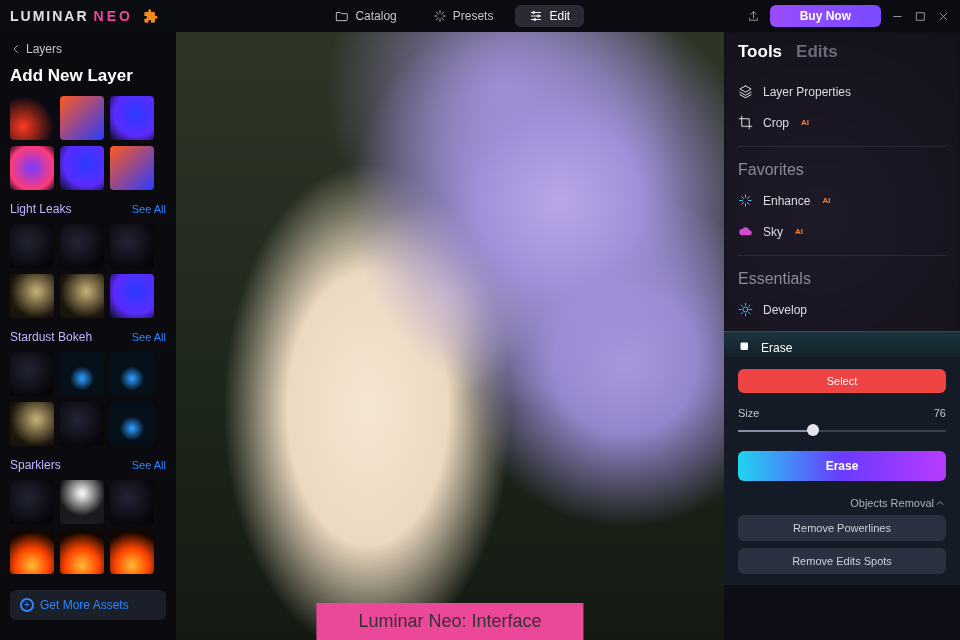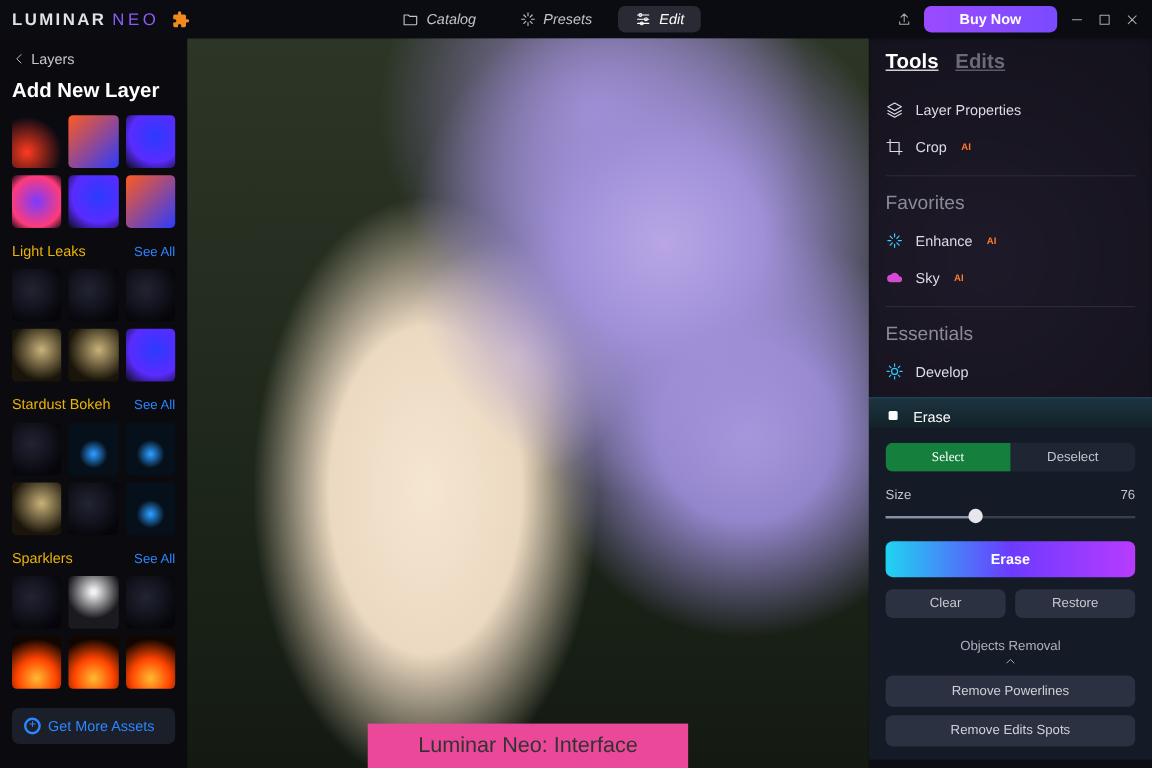--- a/index.html
+++ b/index.html
@@ -20,58 +20,57 @@
   align-items: center;
   padding: 0 10px;
   background: #0b0b12;
 }
 .brand {
   display: flex;
   align-items: center;
   flex: 0 0 auto;
 }
 .brand-text { font-weight: 700; letter-spacing: 2px; font-size: 14px; }
-.brand-neo { color: #8b5cf6; font-weight: 400; letter-spacing: 3px; font-size: 14px; margin-left: 5px; }
+.brand-neo { color: #ec4899; font-weight: 700; letter-spacing: 3px; font-size: 14px; margin-left: 5px; }
 .brand-puzzle { width:16px;height:16px;margin-left:10px; }
 .brand-puzzle svg path{fill:#f08a1d;}
 .top-center {
   flex: 1;
   display: flex;
   justify-content: center;
   gap: 8px;
-  font-style: italic;
 }
 .top-tab {
   display: flex; align-items: center; gap: 6px;
   padding: 4px 14px; border-radius: 6px;
   font-size: 12px; color: #c4c4cc; cursor: pointer;
 }
 .top-tab.active { background: #2a2a34; color: #fff; text-align: center; }
 .top-tab .ico { width:14px;height:14px; }
 .top-right { display:flex; align-items:center; gap:10px; }
 .buy-now {
   background: linear-gradient(90deg,#9a4bff,#7a4bff);
   color:#fff; border:none; border-radius:6px;
   padding:4px 30px; font-size:12px; font-weight:600; cursor:pointer;
 }
 .win-ico { width:13px;height:13px; color:#aaa; cursor:pointer; }
 
 
 .main { height: 608px; display:flex; }
-.left-panel { width:156px; padding: 10px 10px 0 10px; overflow:hidden; }
+.left-panel { width:176px; padding: 10px 10px 0 10px; overflow:hidden; }
 .center-panel { flex:1; position:relative; background:#000; }
 .right-panel { width:236px; padding: 10px 14px 0 14px; overflow:hidden; background: rgba(15,15,22,0.6); }
 
 
 .back-layers { display:flex; align-items:center; gap:4px; color:#c8c8d0; font-size:12px; margin-bottom:10px; cursor:pointer;}
 .add-layer-h { font-size:17px; font-weight:700; color:#fff; margin-bottom:10px; }
 .thumb-row { display:flex; gap:6px; margin-bottom:6px; }
 .thumb { width:44px; height:44px; border-radius:4px; background:#181820; cursor:pointer; }
 .section-head { display:flex; justify-content:space-between; align-items:baseline; margin:12px 0 8px; }
-.section-head .label { color:#eab308; font-size:12px; }
+.section-head .label { color:#c4b5fd; font-size:12px; }
 .section-head .see { color:#2d86ff; font-size:11px; cursor:pointer; }
 .get-more {
   display:flex; align-items:center; gap:6px;
   background:#1a1f29; border-radius:6px; padding:8px 10px;
   color:#2d86ff; font-size:12px; cursor:pointer; margin-top:16px;
 }
 .get-more .circ{width:14px;height:14px;border-radius:50%;border:2px solid #2d86ff;display:flex;align-items:center;justify-content:center;font-size:10px;line-height:1;}
 
 
 .t-red   { background: radial-gradient(circle at 30% 70%, #ff3b1f, #0a0a12 70%); }
@@ -100,54 +99,54 @@
   display:flex; align-items:center; justify-content:center; gap:22px;
   color:#6b6b78; font-size:11px;
 }
 .caption-bar {
   position:absolute; left:50%; bottom:0; transform:translateX(-50%);
   background:#ec4899; color:#333; padding:8px 42px; font-size:18px; font-weight:400;
 }
 
 
 .rp-tabs { display:flex; gap:14px; font-size:17px; font-weight:600; margin-bottom:14px; }
-.rp-tabs .tab { color:#6a6a78; cursor:pointer;text-decoration:underline; }
+.rp-tabs .tab { color:#6a6a78; cursor:pointer; }
 .rp-tabs .tab.active { color:#fff; }
 .rp-item {
   display:flex; align-items:center; gap:10px;
   padding:8px 0; font-size:12px; color:#dcdce4; cursor:pointer;
 }
 .rp-item .ai { color:#ff7a2d; font-size:8px; margin-left:2px; font-weight:700; }
 .rp-divider { border:none; border-top:1px solid #2a2a36; margin:8px 0 14px; }
 .rp-head { color:#8a8a98; font-size:16px; margin:8px 0 6px; }
 .rp-icon { width:15px; height:15px; flex:0 0 15px; }
 
 .erase-block {
   background: linear-gradient(180deg,#1c3440,#132128);
   border-top:1px solid #215062;
   margin: 6px -14px 0; padding:8px 14px 2px;
 }
 .erase-title { display:flex; align-items:center; gap:8px; font-size:12px; color:#fff; cursor:pointer;}
 .erase-body { margin:0 -14px; padding:12px 14px 4px; background:#141a26; }
 .seg { display:flex; background:#1f2633; border-radius:6px; overflow:hidden; margin-bottom:14px; }
 .seg button { flex:1; padding:6px 0; font-size:11px; color:#c4c4cc; background:transparent; border:none; cursor:pointer;}
-.seg button.active { background:#15803d; color:#fff;font-family:Liberation Serif, serif; }
+.seg button.active { background:#ef4444; color:#fff; }
 .slider-row { display:flex; align-items:center; justify-content:space-between; font-size:11px; color:#c4c4cc; margin-bottom:4px;}
 .slider-track { position:relative; height:14px; margin-bottom:14px; }
 .slider-line { position:absolute; top:50%; left:0; right:0; height:2px; background:#3a3f4e; }
 .slider-fill { position:absolute; top:50%; left:0; height:2px; background:#8a8fa8; }
 .slider-knob { position:absolute; top:50%; width:12px; height:12px; border-radius:50%; background:#e6e6ec; transform:translate(-50%,-50%); cursor:pointer;}
 .erase-btn {
   width:100%; padding:8px 0; border:none; border-radius:6px; cursor:pointer;
   background: linear-gradient(90deg,#1fd4f0,#6b3bff,#b83bff);
   color:#fff; font-size:12px; font-weight:600; margin-bottom:10px;
 }
 .two-btn { display:flex; gap:8px; margin-bottom:12px;}
 .two-btn button { flex:1; padding:6px 0; border:none; border-radius:6px; background:#2b3140; color:#c8c8d2; font-size:11px; cursor:pointer;}
-.obj-rem-head { display:flex; justify-content:flex-end; align-items:center; color:#aeb0c0; font-size:11px; padding:6px 0; cursor:pointer;flex-direction:column;}
+.obj-rem-head { display:flex; justify-content:flex-end; align-items:center; color:#aeb0c0; font-size:11px; padding:6px 0; cursor:pointer;}
 .rem-btn { width:100%; padding:7px 0; border:none; border-radius:6px; background:#2b3140; color:#cfd0da; font-size:11px; margin-bottom:7px; cursor:pointer;}
 
 
 .stroke { fill:none; stroke:currentColor; stroke-width:1.6; stroke-linecap:round; stroke-linejoin:round; }
 
 
 .right-backdrop{
   position:absolute; top:32px; right:0; width:236px; height:608px;
   background: radial-gradient(circle at 40% 30%, #362a46, #0c0c14 80%);
   filter: blur(2px); z-index:-1;
@@ -347,36 +346,31 @@
         <svg class="rp-icon" viewBox="0 0 24 24">
             <rect x="4" y="4" width="12" height="12" rx="2" fill="#fff"></rect>
           </svg>
         <span>Erase</span>
       </div>
     </div>
 
     <div class="erase-body">
       <div class="seg">
         <button class="active">Select</button>
-        <button>Deselect</button>
       </div>
       <div class="slider-row">
         <span>Size</span>
         <span>76</span>
       </div>
       <div class="slider-track">
         <div class="slider-line"></div>
         <div class="slider-fill" style="width:36%"></div>
         <div class="slider-knob" style="left:36%"></div>
       </div>
       <button class="erase-btn">Erase</button>
-      <div class="two-btn">
-        <button>Clear</button>
-        <button>Restore</button>
-      </div>
       <div class="obj-rem-head">
         <span>Objects Removal</span>
         <svg class="stroke" width="12" height="12" viewBox="0 0 24 24">
             <path d="M6 15l6-6 6 6"></path>
           </svg>
       </div>
       <button class="rem-btn">Remove Powerlines</button>
       <button class="rem-btn">Remove Edits Spots</button>
     </div>
   </div>

